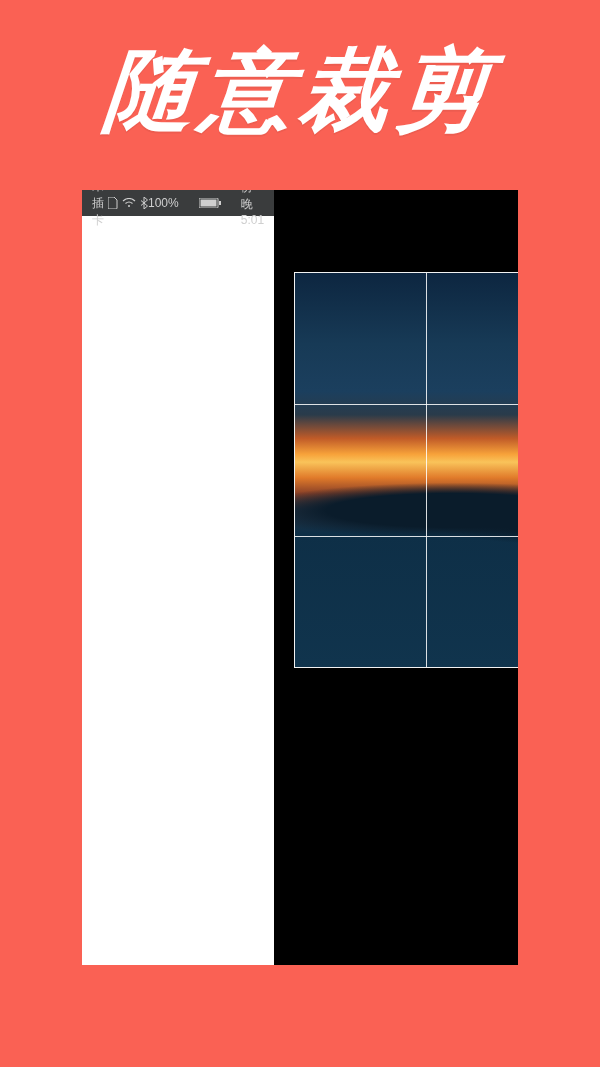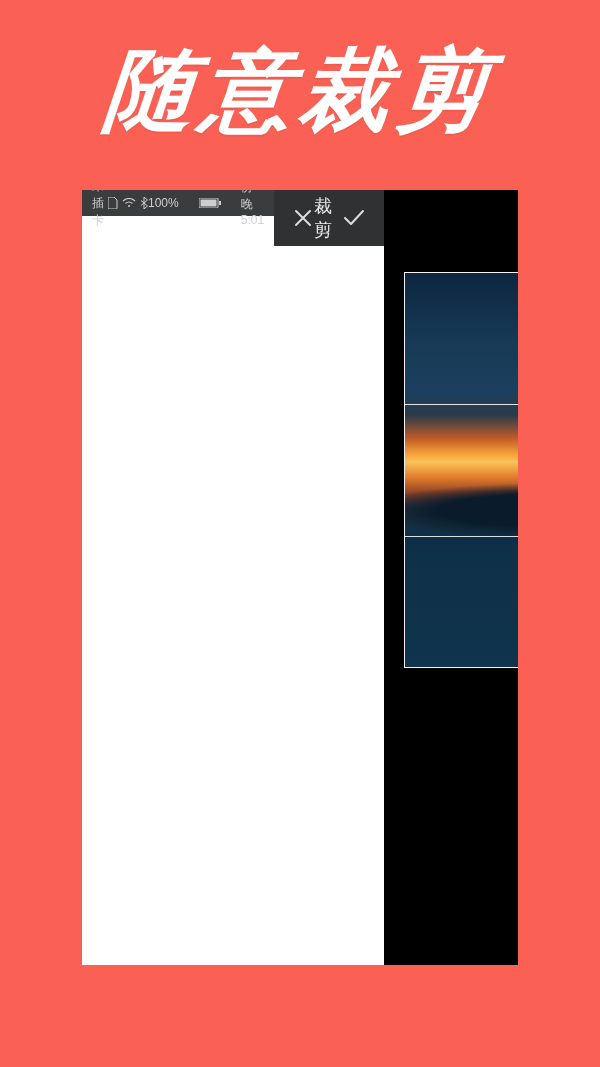--- a/index.html
+++ b/index.html
@@ -194,33 +194,20 @@
         <svg width="22" height="10" viewBox="0 0 22 10">
             <rect x="0" y="0" width="19" height="10" rx="1" fill="none" stroke="#cfcfcf" stroke-width="1"></rect>
             <rect x="1.5" y="1.5" width="16" height="7" fill="#cfcfcf"></rect>
             <rect x="20" y="3" width="2" height="4" fill="#cfcfcf"></rect>
           </svg>
       </span>
       <span>傍晚5:01</span>
     </div>
   </div>
 
-  <div class="navbar">
-    <div class="nav-btn">
-      <svg width="20" height="20" viewBox="0 0 20 20">
-          <path d="M3 3l14 14M17 3L3 17" stroke="#ddd" stroke-width="2" stroke-linecap="round"></path>
-        </svg>
-    </div>
-    <div class="title">裁剪</div>
-    <div class="nav-btn">
-      <svg width="24" height="20" viewBox="0 0 24 20">
-          <path d="M3 10l6 6L21 3" stroke="#ddd" stroke-width="2" fill="none" stroke-linecap="round" stroke-linejoin="round"></path>
-        </svg>
-    </div>
-  </div>
 
   <div class="stage">
     <div class="crop-area">
       <div class="crop-img"></div>
       <div class="gridline-v gv1"></div>
       <div class="gridline-v gv2"></div>
       <div class="gridline-h gh1"></div>
       <div class="gridline-h gh2"></div>
     </div>
   </div>

